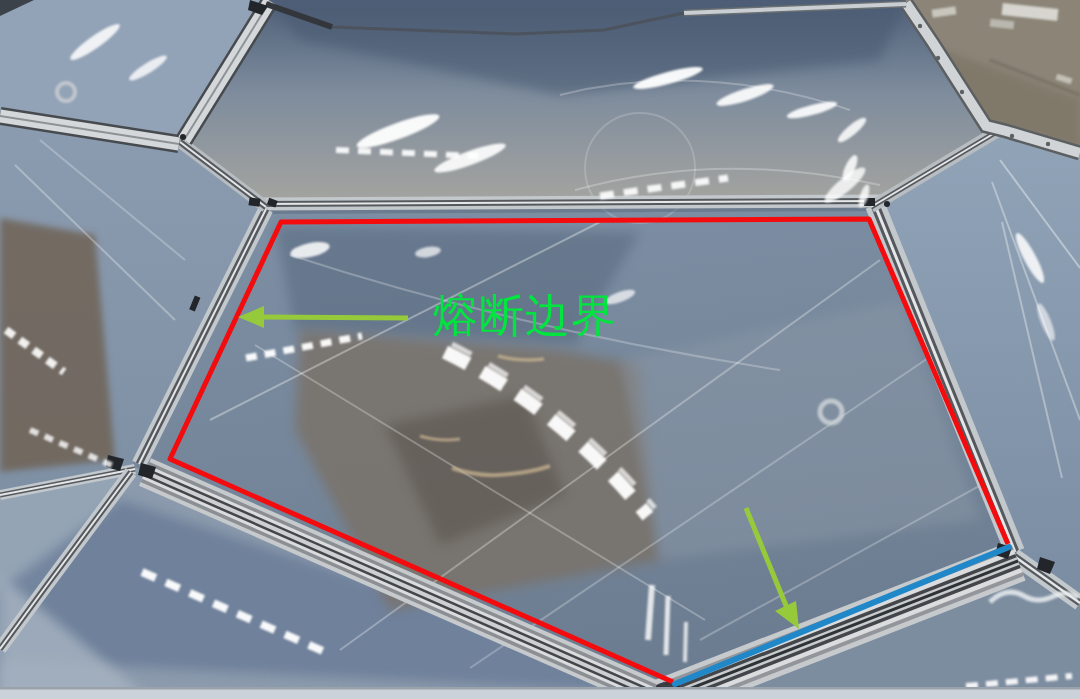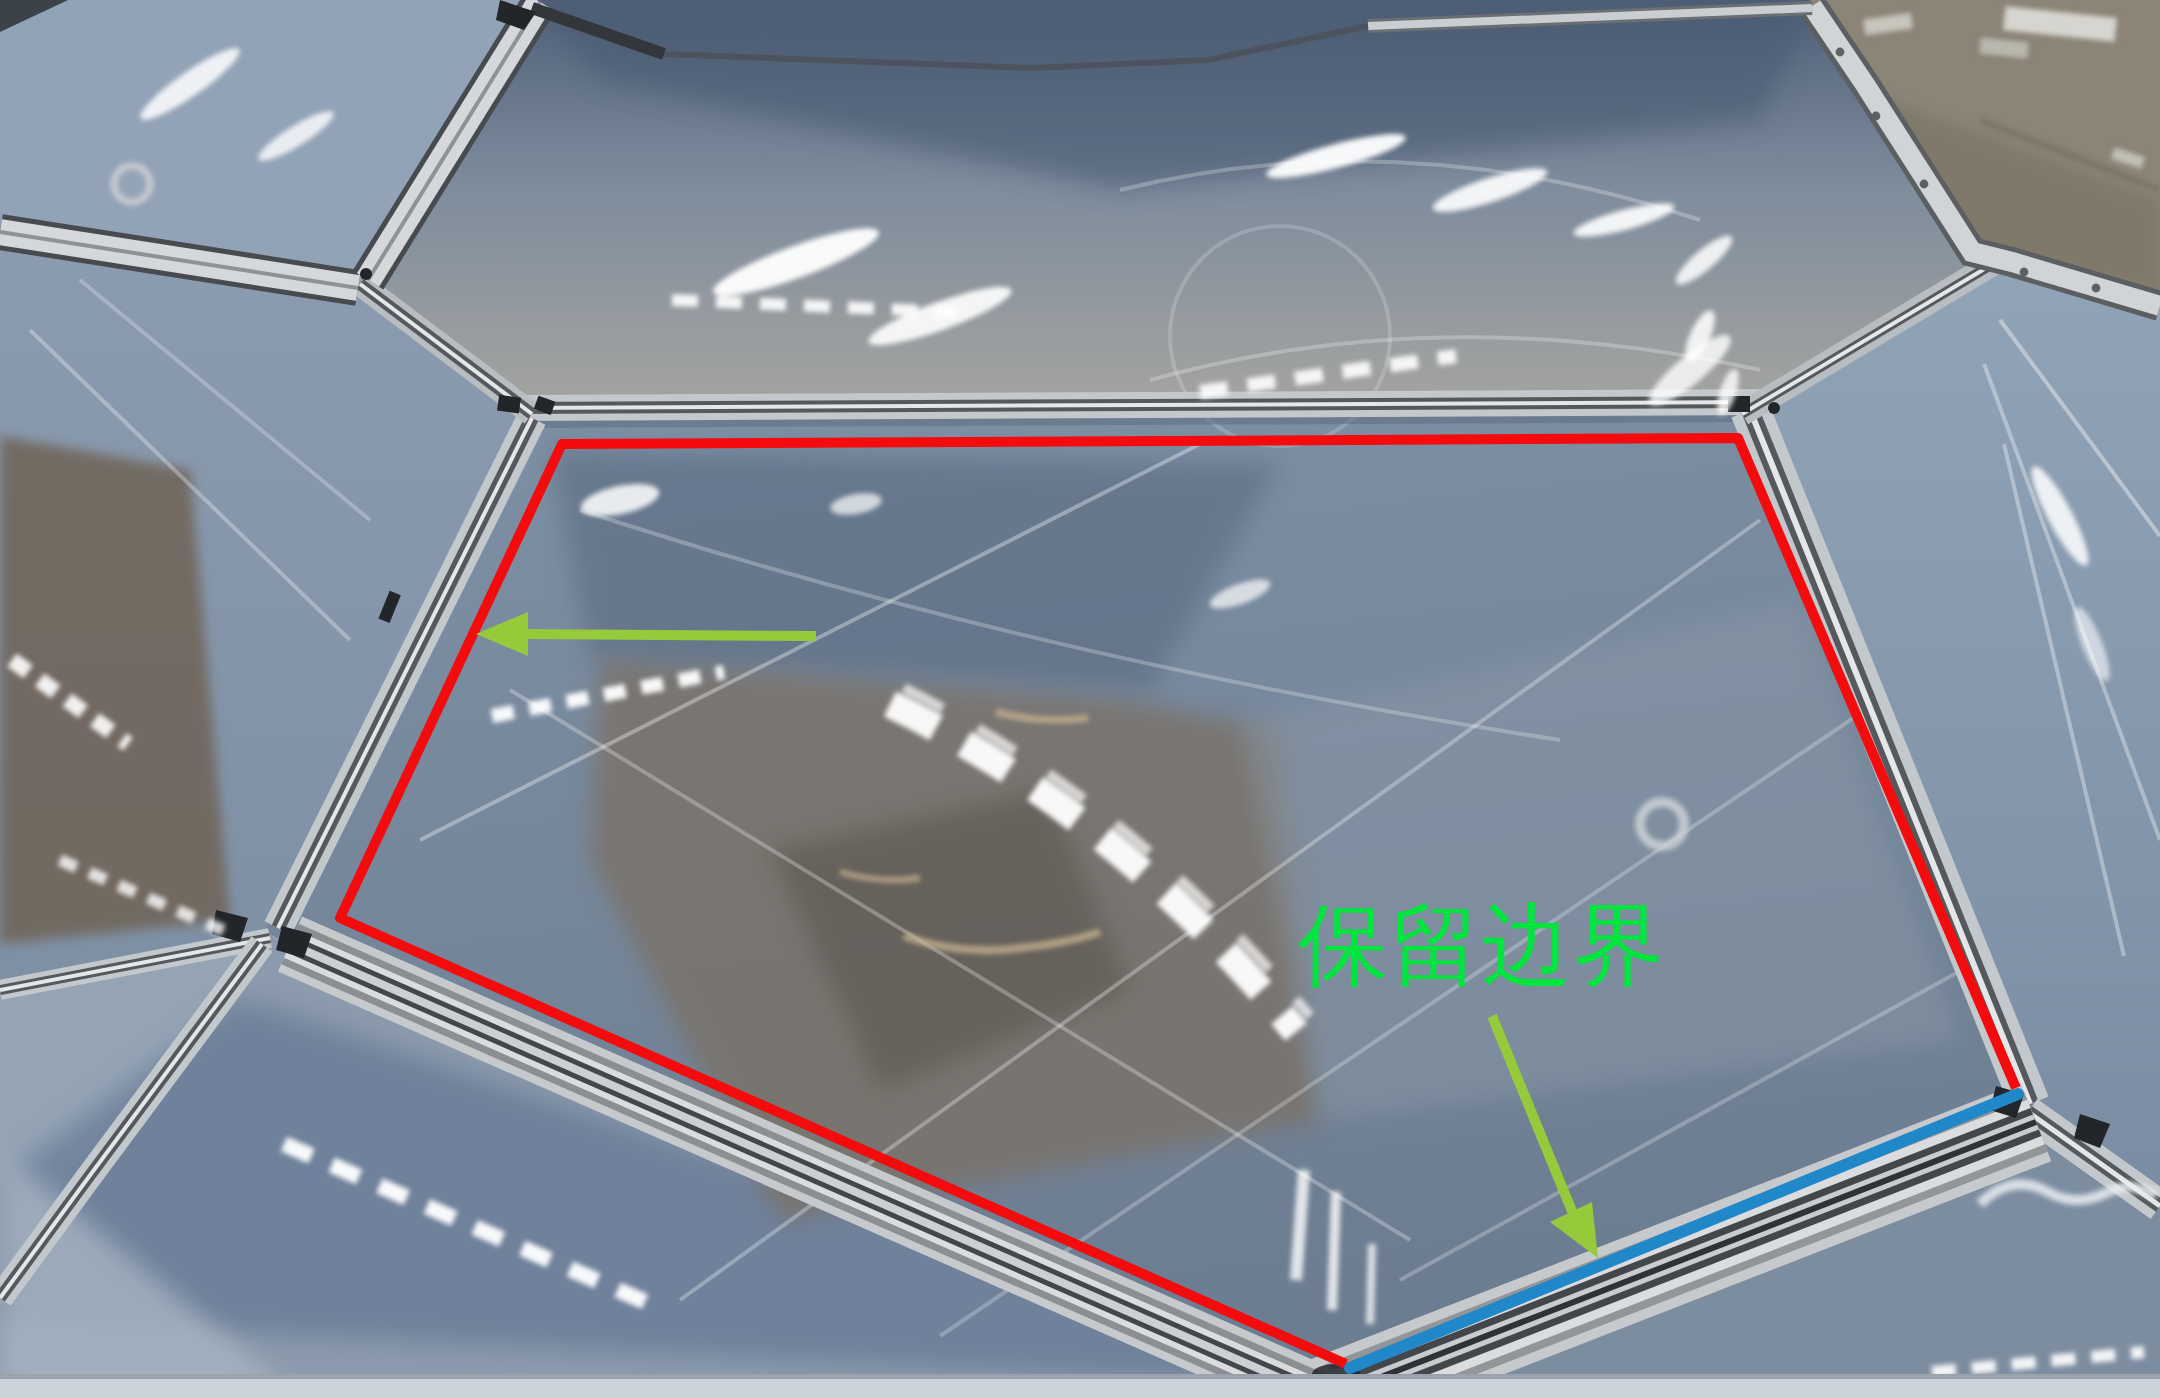--- a/index.html
+++ b/index.html
@@ -249,14 +249,14 @@
   <g>
     <line x1="408" y1="318" x2="260" y2="317" stroke="#96ca3b" stroke-width="5"></line>
     <polygon points="238,317 264,306 264,328" fill="#96ca3b"></polygon>
   </g>
   <g>
     <line x1="746" y1="508" x2="787" y2="608" stroke="#96ca3b" stroke-width="5"></line>
     <polygon points="799,629 796,601 775,611" fill="#96ca3b"></polygon>
   </g>
 </svg>
 
-<div class="anno-label" id="label-keep">保留边界</div>
+<div class="anno-label" id="label-fuse">熔断边界</div>
 </div>
 
 </body></html>

